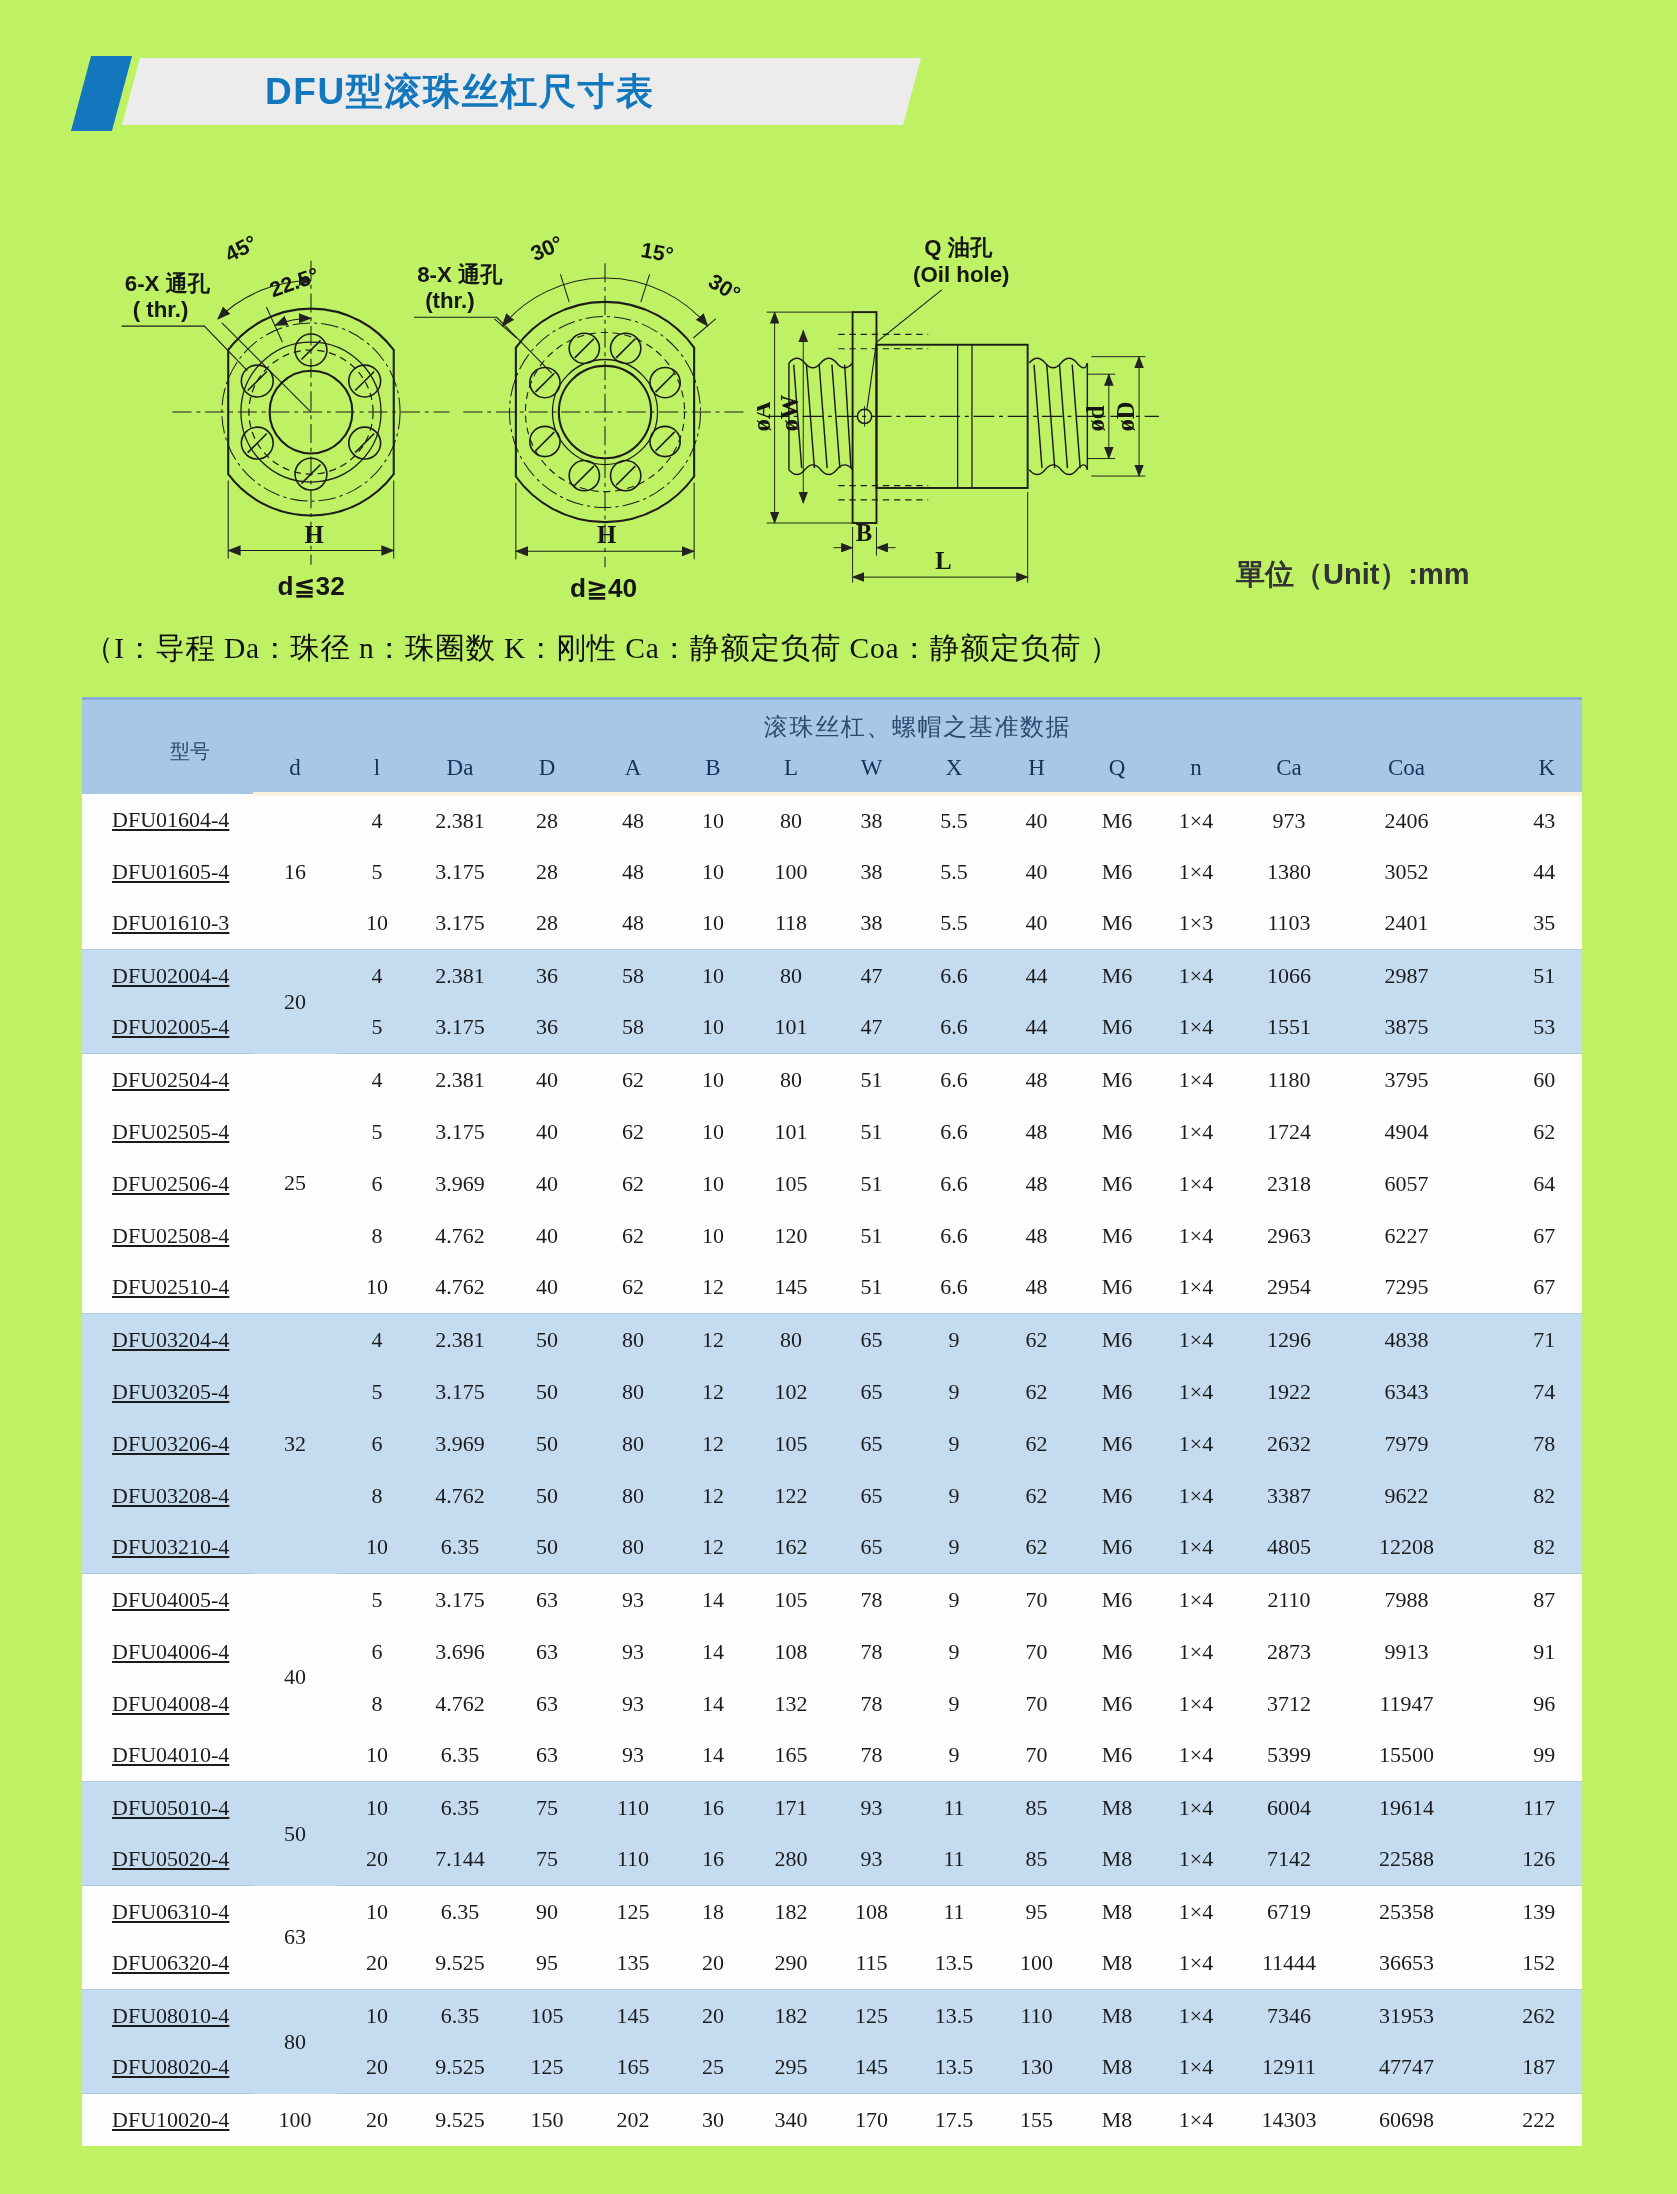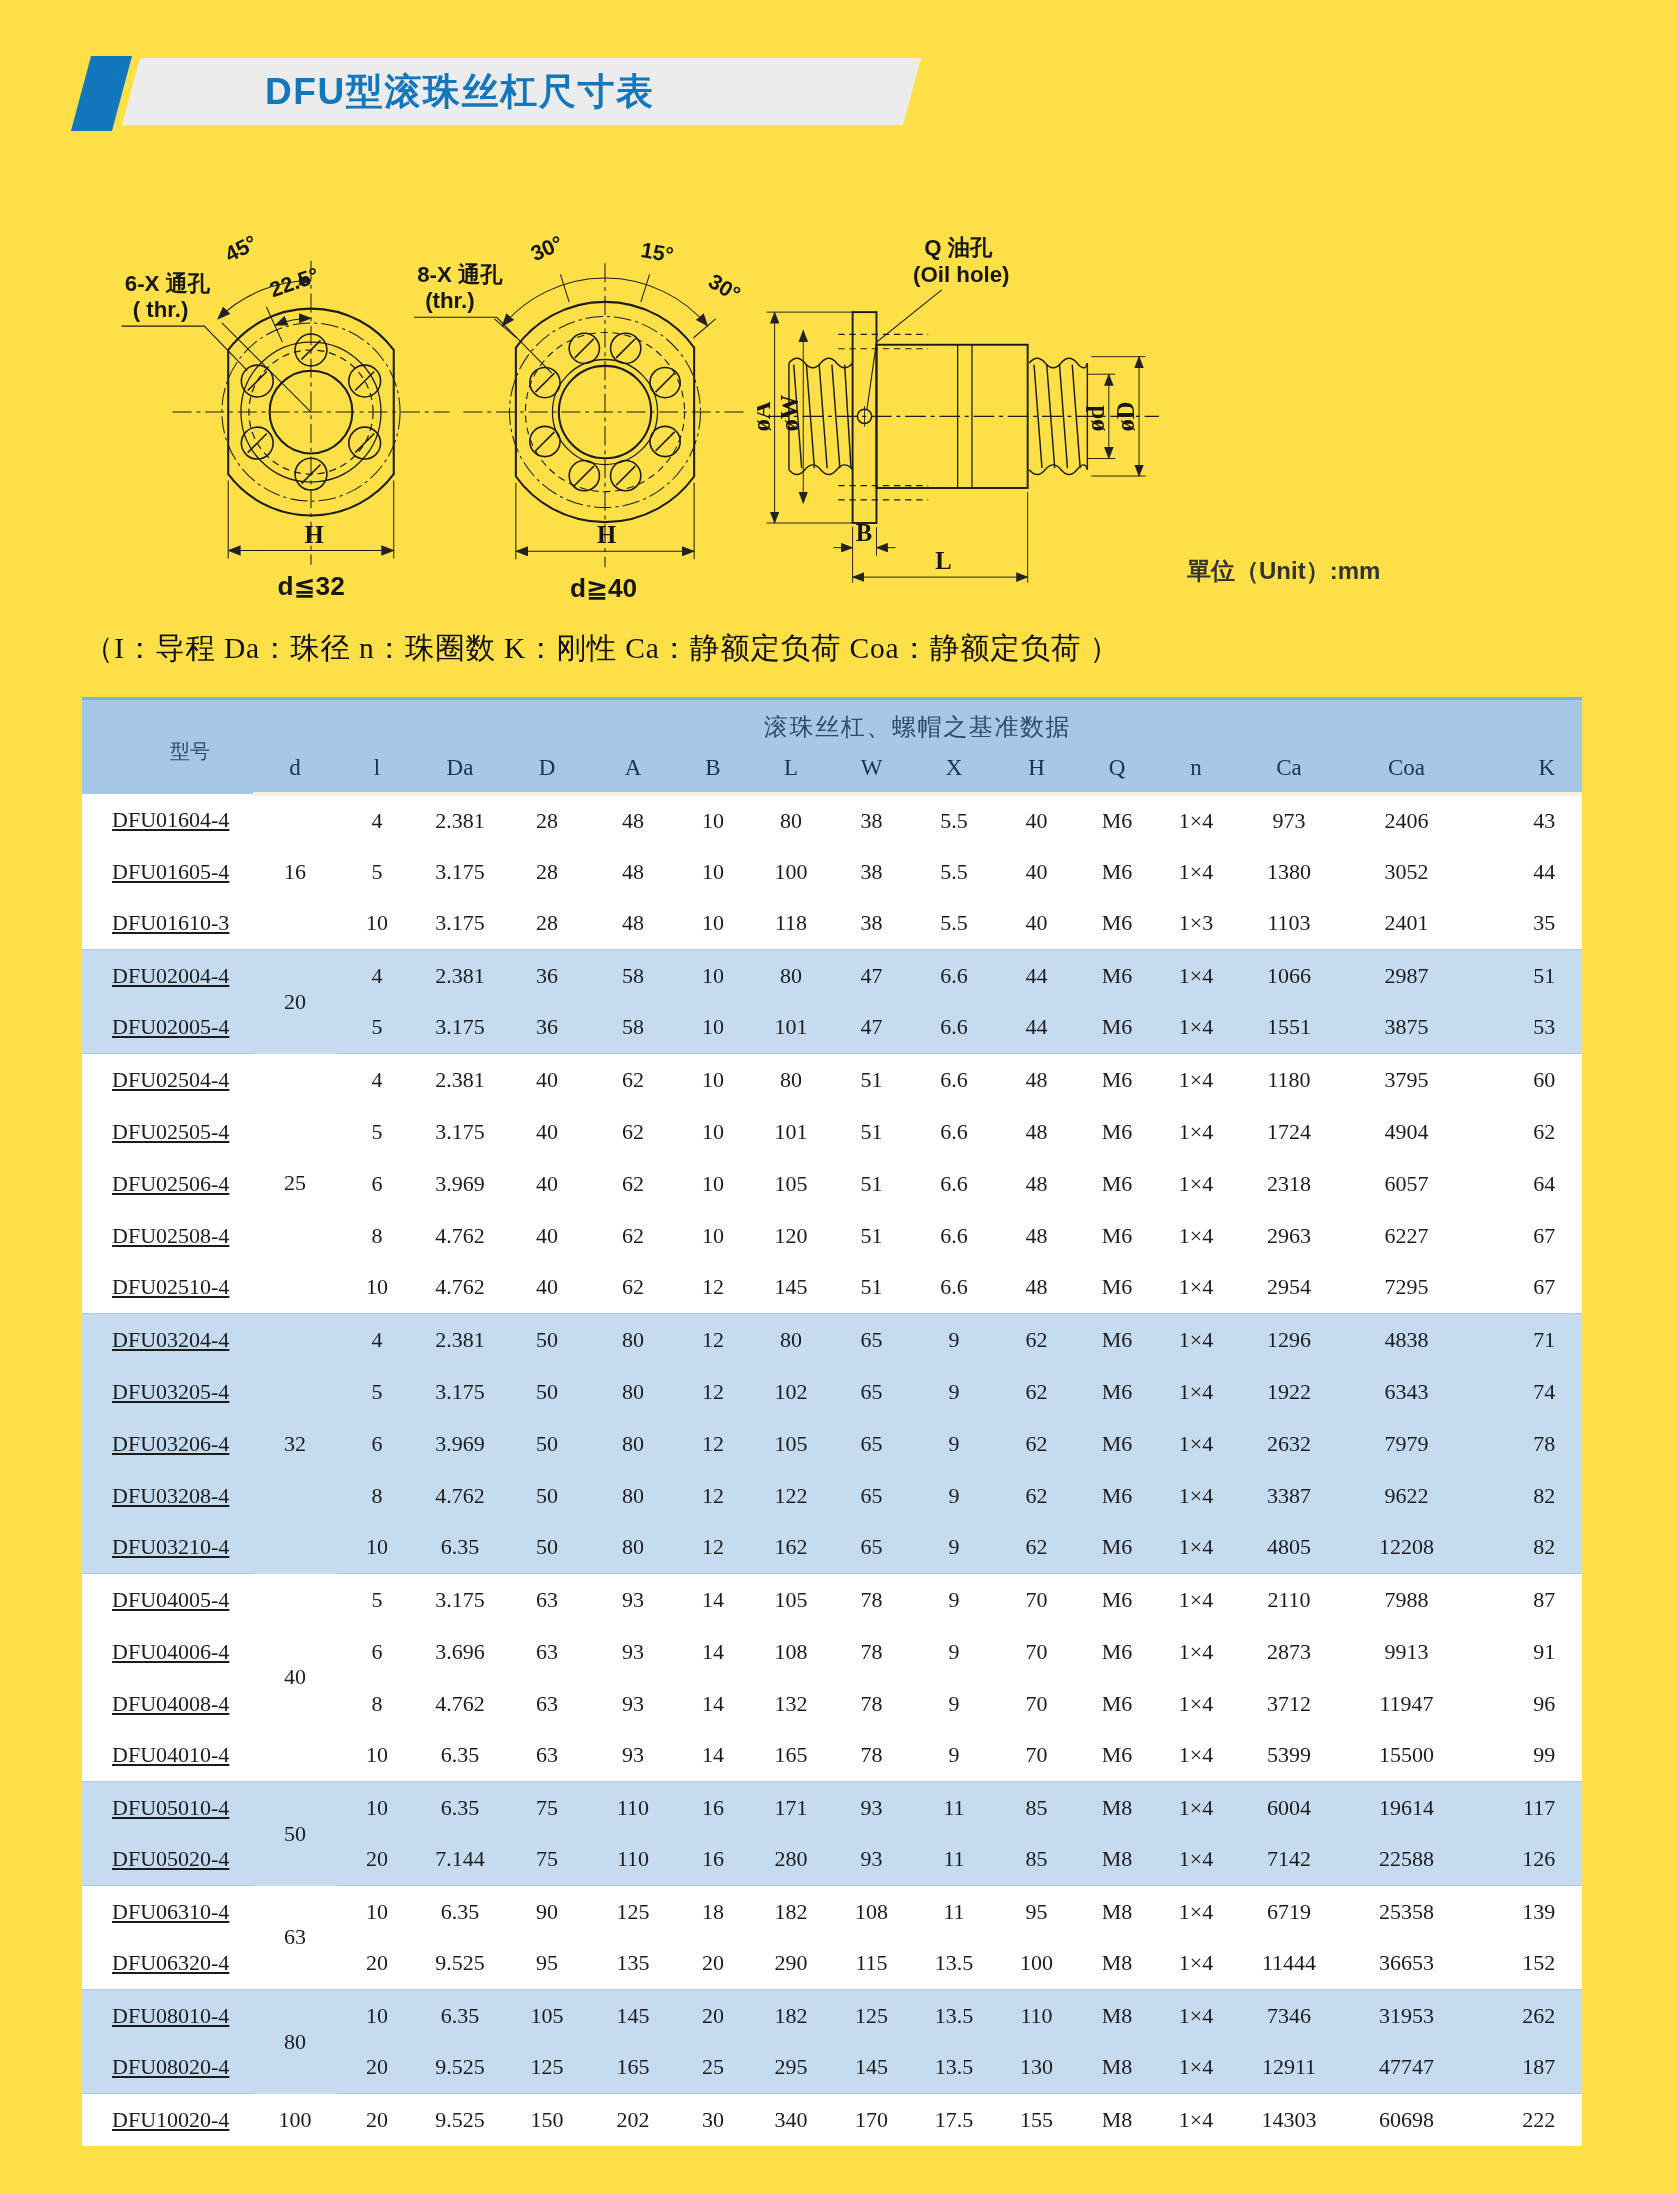--- a/index.html
+++ b/index.html
@@ -1,39 +1,39 @@
 <!DOCTYPE html>
 <html style="font-size:12.7px"><head>
 <meta charset="utf-8">
 <style>
   :root{
     --accent:#1377be; --banner-gray:#ececec; --header-band:#a7c7e6;
     --row-band:#c5dbf0; --header-text:#2c4a6e; --ink:#1b1b1b;
   }
   *{margin:0;padding:0;box-sizing:border-box;}
   html,body{background:#ffffff;}
-  .page{position:relative;width:1678px;height:2194px;background:#fde047;overflow:hidden;
+  .page{position:relative;width:1678px;height:2194px;background:#bef264;overflow:hidden;
         font-family:"Liberation Serif","DejaVu Serif",serif;color:var(--ink);}
   
   .banner{position:absolute;left:70px;top:53px;height:80px;}
   .banner-blue{position:absolute;left:11px;top:3.2px;width:41px;height:75px;
     background:var(--accent);transform:skewX(-15deg);}
   .banner-gray{position:absolute;left:61px;top:4.8px;width:781px;height:67px;
     background:var(--banner-gray);transform:skewX(-15deg);}
   .banner-title{position:absolute;left:195px;top:14.3px;width:637px;
     font-family:"Liberation Sans","DejaVu Sans",sans-serif;
     font-size:37px;font-weight:bold;color:var(--accent);letter-spacing:1.6px;}
   
   .dsvg{position:absolute;}
   .dsvg text{fill:#161616;}
   .lab-cn{font-family:"Liberation Sans","DejaVu Sans",sans-serif;font-size:28px;font-weight:bold;}
   .lab-ang{font-family:"Liberation Sans","DejaVu Sans",sans-serif;font-size:27px;font-weight:bold;}
   .lab-dim{font-family:"Liberation Serif","DejaVu Serif",serif;font-size:31px;font-weight:bold;}
   .lab-cap{font-family:"Liberation Sans","DejaVu Sans",sans-serif;font-size:33px;font-weight:bold;}
-  .unit-note{position:absolute;left:1187px;top:555px;font-size:24px;
+  .unit-note{position:absolute;left:1236px;top:555px;font-size:29px;
     font-family:"Liberation Sans","DejaVu Sans",sans-serif;color:#333;font-weight:bold;}
   
   .legend{position:absolute;left:84px;top:629px;font-size:29.5px;color:#101010;letter-spacing:0.8px;}
   
   table.dim{position:absolute;left:82px;top:697px;width:1498px;border-collapse:collapse;
     table-layout:fixed;font-size:22px;}
   table.dim th,table.dim td{font-weight:normal;text-align:center;vertical-align:middle;}
   thead th{background:var(--header-band);color:var(--header-text);}
   tr.h1 th{border-top:3.2px solid #86aed4;}
   th.th-model{text-align:left;vertical-align:top;padding:9.6px 0 0 45px;font-size:20px;}

